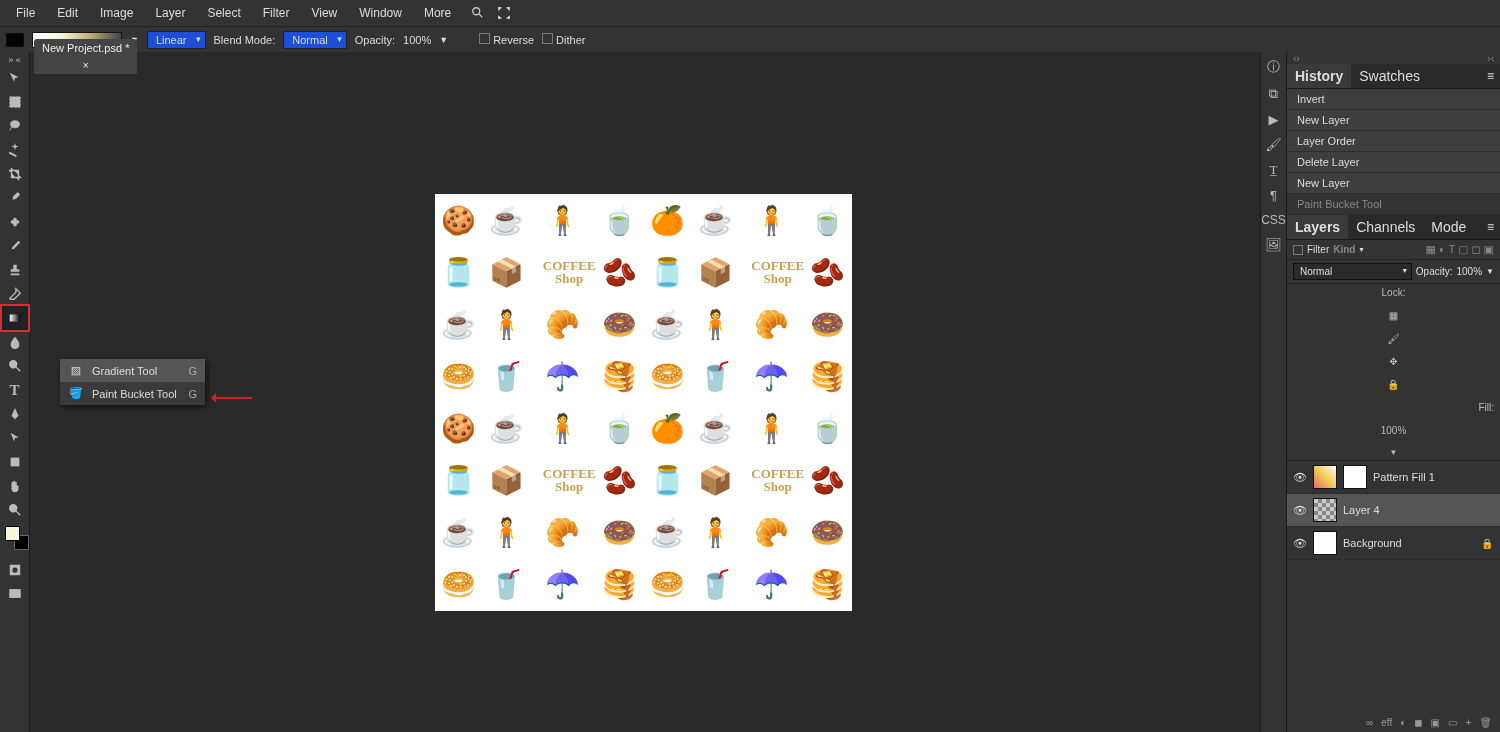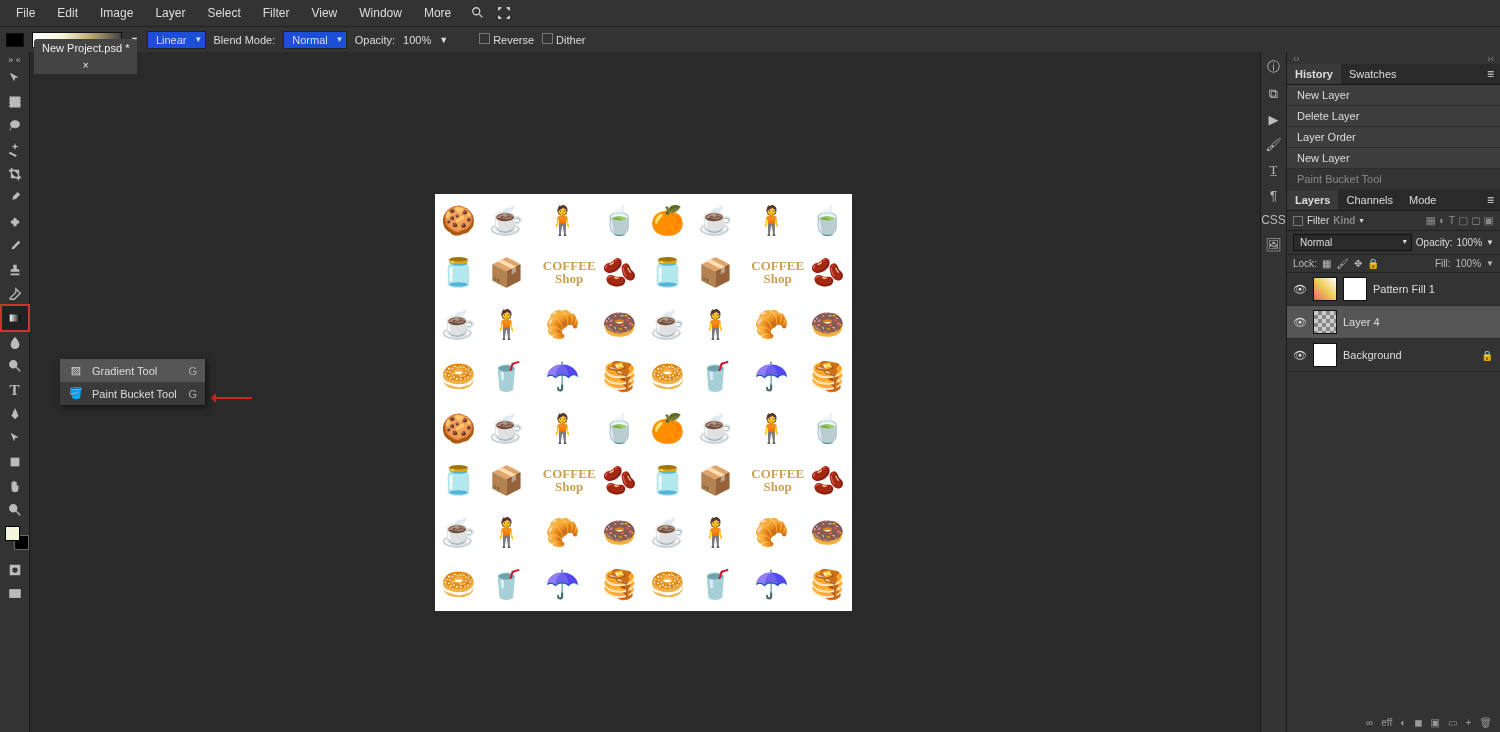--- a/index.html
+++ b/index.html
@@ -43,32 +43,32 @@
 .tool-flyout .frow .fshort { margin-left: auto; color: #aaa; }
 
 .arrow-annotation { position: absolute; left: 182px; top: 345px; width: 40px; height: 2px; background: #d02020; z-index: 30;}
 .arrow-annotation::before { content: ""; position: absolute; left: -6px; top: -4px; border: 5px solid transparent; border-right-color: #d02020; }
 
 .right-stack { width: 26px; background: #333; display: flex; flex-direction: column; align-items: center; gap: 10px; padding-top: 6px; border-left: 1px solid #1a1a1a; font-size: 13px;}
 .right-stack .ricon { color: #bbb; cursor: pointer; }
 
 .panel-col { width: 214px; background: #333; display: flex; flex-direction: column; border-left: 1px solid #1a1a1a; }
 .panel-header { display: flex; background: #2a2a2a; border-bottom: 1px solid #1a1a1a; align-items: center; }
-.panel-header .ptab { padding: 4px 8px; font-size: 11px; cursor: pointer; }
+.panel-header .ptab { padding: 4px 8px; font-size: 14px; cursor: pointer; }
 .panel-header .ptab.active { background: #3a3a3a; font-weight: bold; }
 .panel-header .menu { margin-left: auto; padding: 0 6px; font-size: 12px; }
 .chevrons { display: flex; justify-content: space-between; padding: 0 6px; height: 12px; font-size: 10px; color: #888; align-items: center;}
 
 .history-list .hrow { padding: 4px 10px; font-size: 11px; border-bottom: 1px solid #2c2c2c; background: #3e3e3e; cursor: pointer; }
 .history-list .hrow.current { color: #888; background: #333;}
 
 .layer-opts { display: flex; align-items: center; padding: 3px 6px; gap: 4px; font-size: 10px; border-bottom: 1px solid #222; }
 .layer-opts .lsel { background: #2a2a2a; padding: 2px 6px; border: 1px solid #111; flex:1; position: relative;}
 .layer-opts .lsel::after { content:"▾"; position:absolute; right:4px; font-size:8px;}
-.layer-lock { display: flex; align-items: center; padding: 3px 6px; gap: 5px; font-size: 10px; border-bottom: 1px solid #222; color:#bbb;}
+.layer-lock { display: flex; align-items: center; padding: 3px 6px; gap: 12px; font-size: 10px; border-bottom: 1px solid #222; color:#bbb;flex-direction:column;}
 
 .layer-list { flex: 1; overflow: auto; }
 .layer-row { display: flex; align-items: center; padding: 4px 6px; gap: 6px; font-size: 11px; border-bottom: 1px solid #2c2c2c; }
 .layer-row.active { background: #555; }
 .layer-row .eye { width: 14px; }
 .layer-row .thumb { width: 24px; height: 24px; border: 1px solid #111; background: #fff; }
 .layer-row .thumb.checker { background: repeating-conic-gradient(#888 0 25%, #ccc 0 50%) 0 0/8px 8px; }
 .layer-row .thumb.pat { background: linear-gradient(45deg,#e66,#ec5,#fff); }
 .layer-row .mask { width: 24px; height: 24px; border: 1px solid #111; background: #fff; }
 .layer-row .lock { margin-left: auto; color: #888; font-size: 10px;}
@@ -354,23 +354,24 @@
         <span>‹›</span>
         <span>›‹</span>
       </div>
 
     <div class="panel-header">
       <div class="ptab active">History</div>
       <div class="ptab">Swatches</div>
       <div class="menu">≡</div>
     </div>
     <div class="history-list">
+      <div class="hrow">Invert</div>
       <div class="hrow">New Layer</div>
+      <div class="hrow">Layer Order</div>
       <div class="hrow">Delete Layer</div>
-      <div class="hrow">Layer Order</div>
       <div class="hrow">New Layer</div>
       <div class="hrow current">Paint Bucket Tool</div>
     </div>
 
     <div class="panel-header">
       <div class="ptab active">Layers</div>
       <div class="ptab">Channels</div>
       <div class="ptab">Mode</div>
       <div class="menu">≡</div>
     </div>

